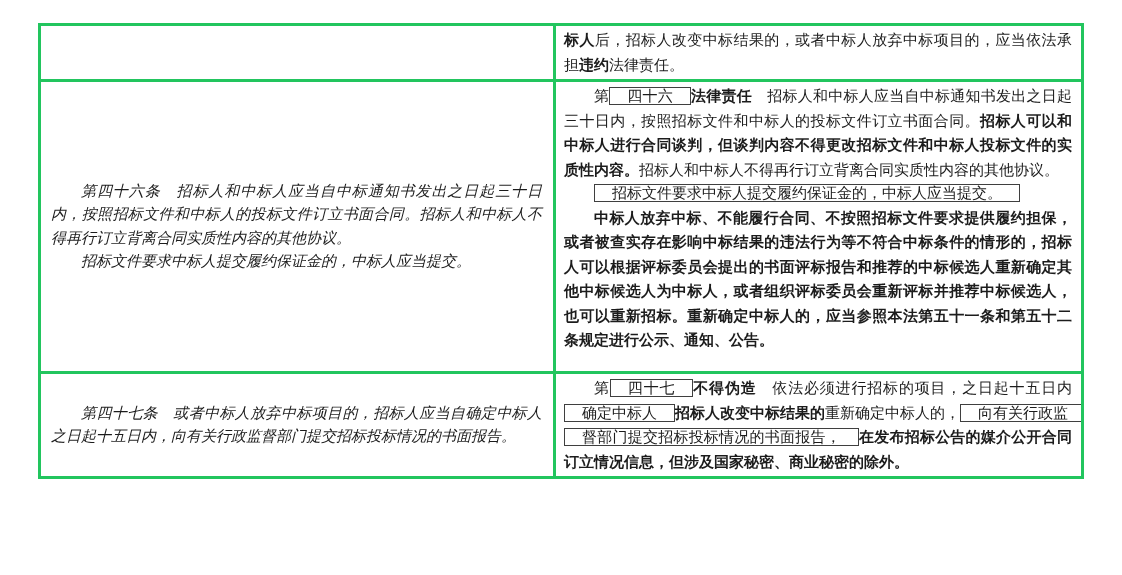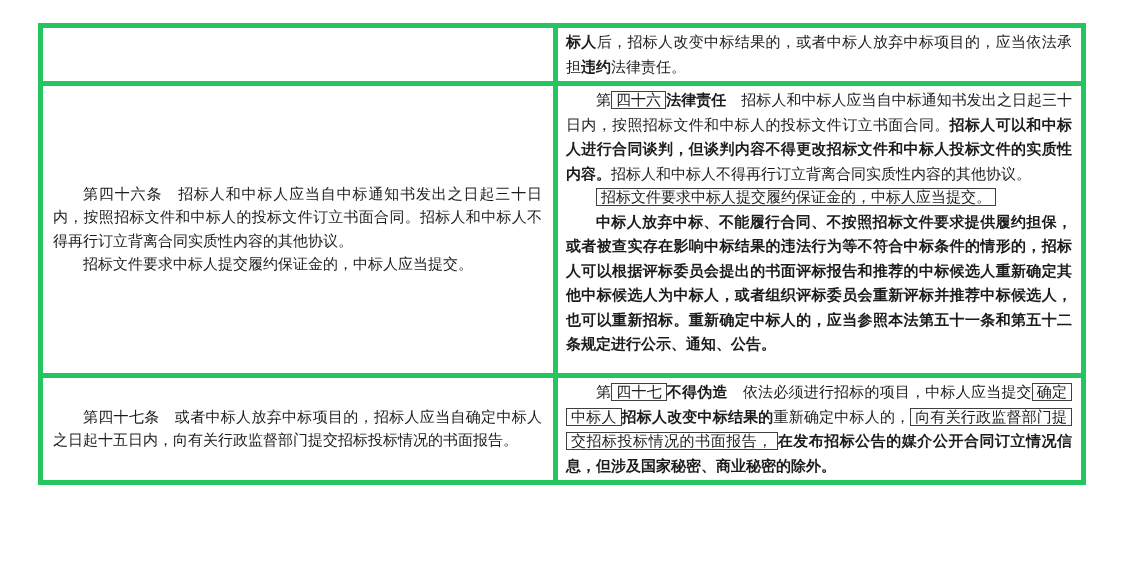--- a/index.html
+++ b/index.html
@@ -16,42 +16,43 @@
     position: absolute;
     left: 38px;
     top: 23px;
   }
   table.law-table {
     border-collapse: collapse;
     table-layout: fixed;
     width: 1043px;
   }
   td {
-    border: 5px solid #22c55e;
+    border: 3px solid #22c55e;
     vertical-align: top;
     overflow: hidden;
     font-size: 15px;
     line-height: 23.5px;
     text-align: justify;
     padding: 2px 9px 2px 8px;
   }
   td.left {
     vertical-align: middle;
     padding: 2px 11px 2px 10px;
+    font-style: italic;
   }
   .para { text-indent: 2em; }
   .para.noindent { text-indent: 0; }
   .seg { font-weight: normal; }
   .b {
     font-weight: bold;
     font-family: "Liberation Sans", "DejaVu Sans", sans-serif;
   }
   .x {
     border: 1px solid #3f3f3f;
-    padding: 0 4px;
+    padding: 0 17px;
     box-decoration-break: clone;
     -webkit-box-decoration-break: clone;
   }
 </style>
 </head>
 <body>
 
 <div class="table-wrap">
   <table class="law-table">
     <colgroup>
@@ -74,18 +75,18 @@
             <div class="para"><span class="seg">第</span><span class="seg x">四十六</span><span class="seg b">法律责任</span><span class="seg">　招标人和中标人应当自中标通知书发出之日起三十日内，按照招标文件和中标人的投标文件订立书面合同。</span><span class="seg b">招标人可以和中标人进行合同谈判，但谈判内容不得更改招标文件和中标人投标文件的实质性内容。</span><span class="seg">招标人和中标人不得再行订立背离合同实质性内容的其他协议。</span></div>
             <div class="para"><span class="seg x">招标文件要求中标人提交履约保证金的，中标人应当提交。</span></div>
             <div class="para"><span class="seg b">中标人放弃中标、不能履行合同、不按照招标文件要求提供履约担保，或者被查实存在影响中标结果的违法行为等不符合中标条件的情形的，招标人可以根据评标委员会提出的书面评标报告和推荐的中标候选人重新确定其他中标候选人为中标人，或者组织评标委员会重新评标并推荐中标候选人，也可以重新招标。重新确定中标人的，应当参照本法第五十一条和第五十二条规定进行公示、通知、公告。</span></div>
           </td>
         </tr>
         <tr style="height: 93px;">
           <td class="left">
             <div class="para"><span class="seg">第四十七条　或者中标人放弃中标项目的，招标人应当自确定中标人之日起十五日内，向有关行政监督部门提交招标投标情况的书面报告。</span></div>
           </td>
           <td class="right">
-            <div class="para"><span class="seg">第</span><span class="seg x">四十七</span><span class="seg b">不得伪造</span><span class="seg">　依法必须进行招标的项目，中标人应当提交</span><span class="seg x">确定中标人</span><span class="seg b">招标人改变中标结果的</span><span class="seg">重新确定中标人的，</span><span class="seg x">向有关行政监督部门提交招标投标情况的书面报告，</span><span class="seg b">在发布招标公告的媒介公开合同订立情况信息，但涉及国家秘密、商业秘密的除外。</span></div>
+            <div class="para"><span class="seg">第</span><span class="seg x">四十七</span><span class="seg b">不得伪造</span><span class="seg">　依法必须进行招标的项目，之日起十五日内</span><span class="seg x">确定中标人</span><span class="seg b">招标人改变中标结果的</span><span class="seg">重新确定中标人的，</span><span class="seg x">向有关行政监督部门提交招标投标情况的书面报告，</span><span class="seg b">在发布招标公告的媒介公开合同订立情况信息，但涉及国家秘密、商业秘密的除外。</span></div>
           </td>
         </tr>
       </tbody>
   </table>
 </div>
 
 </body></html>

